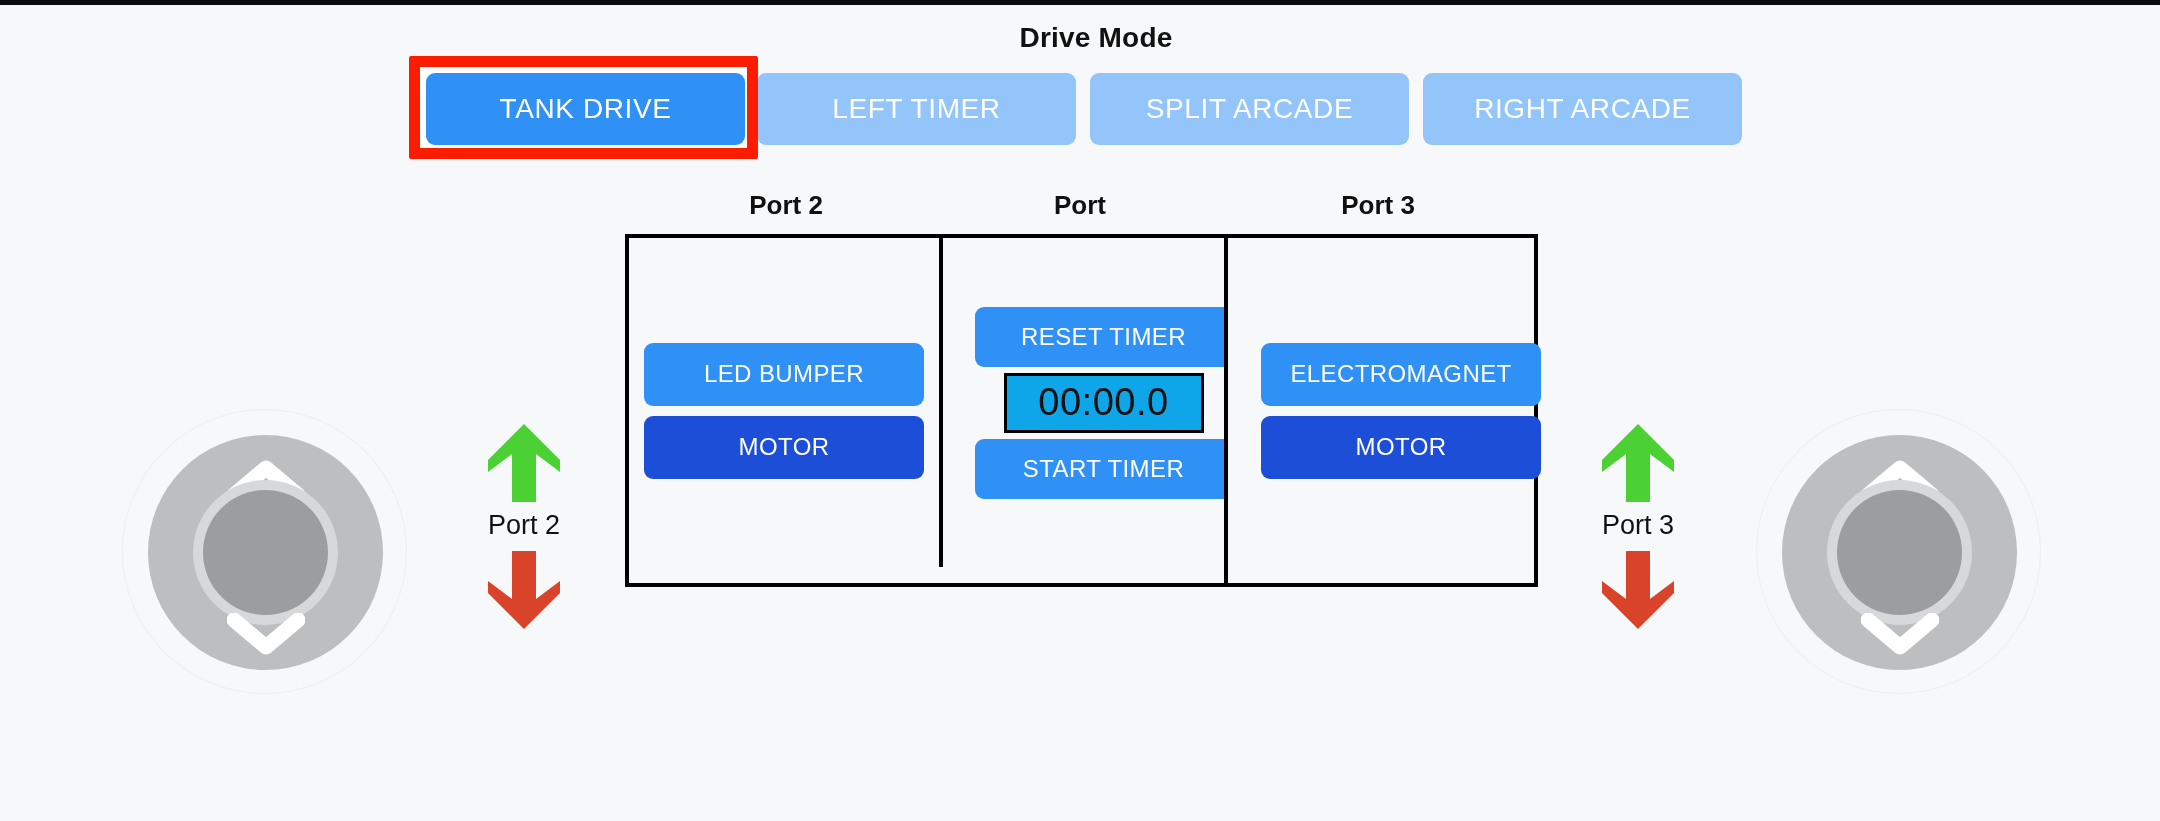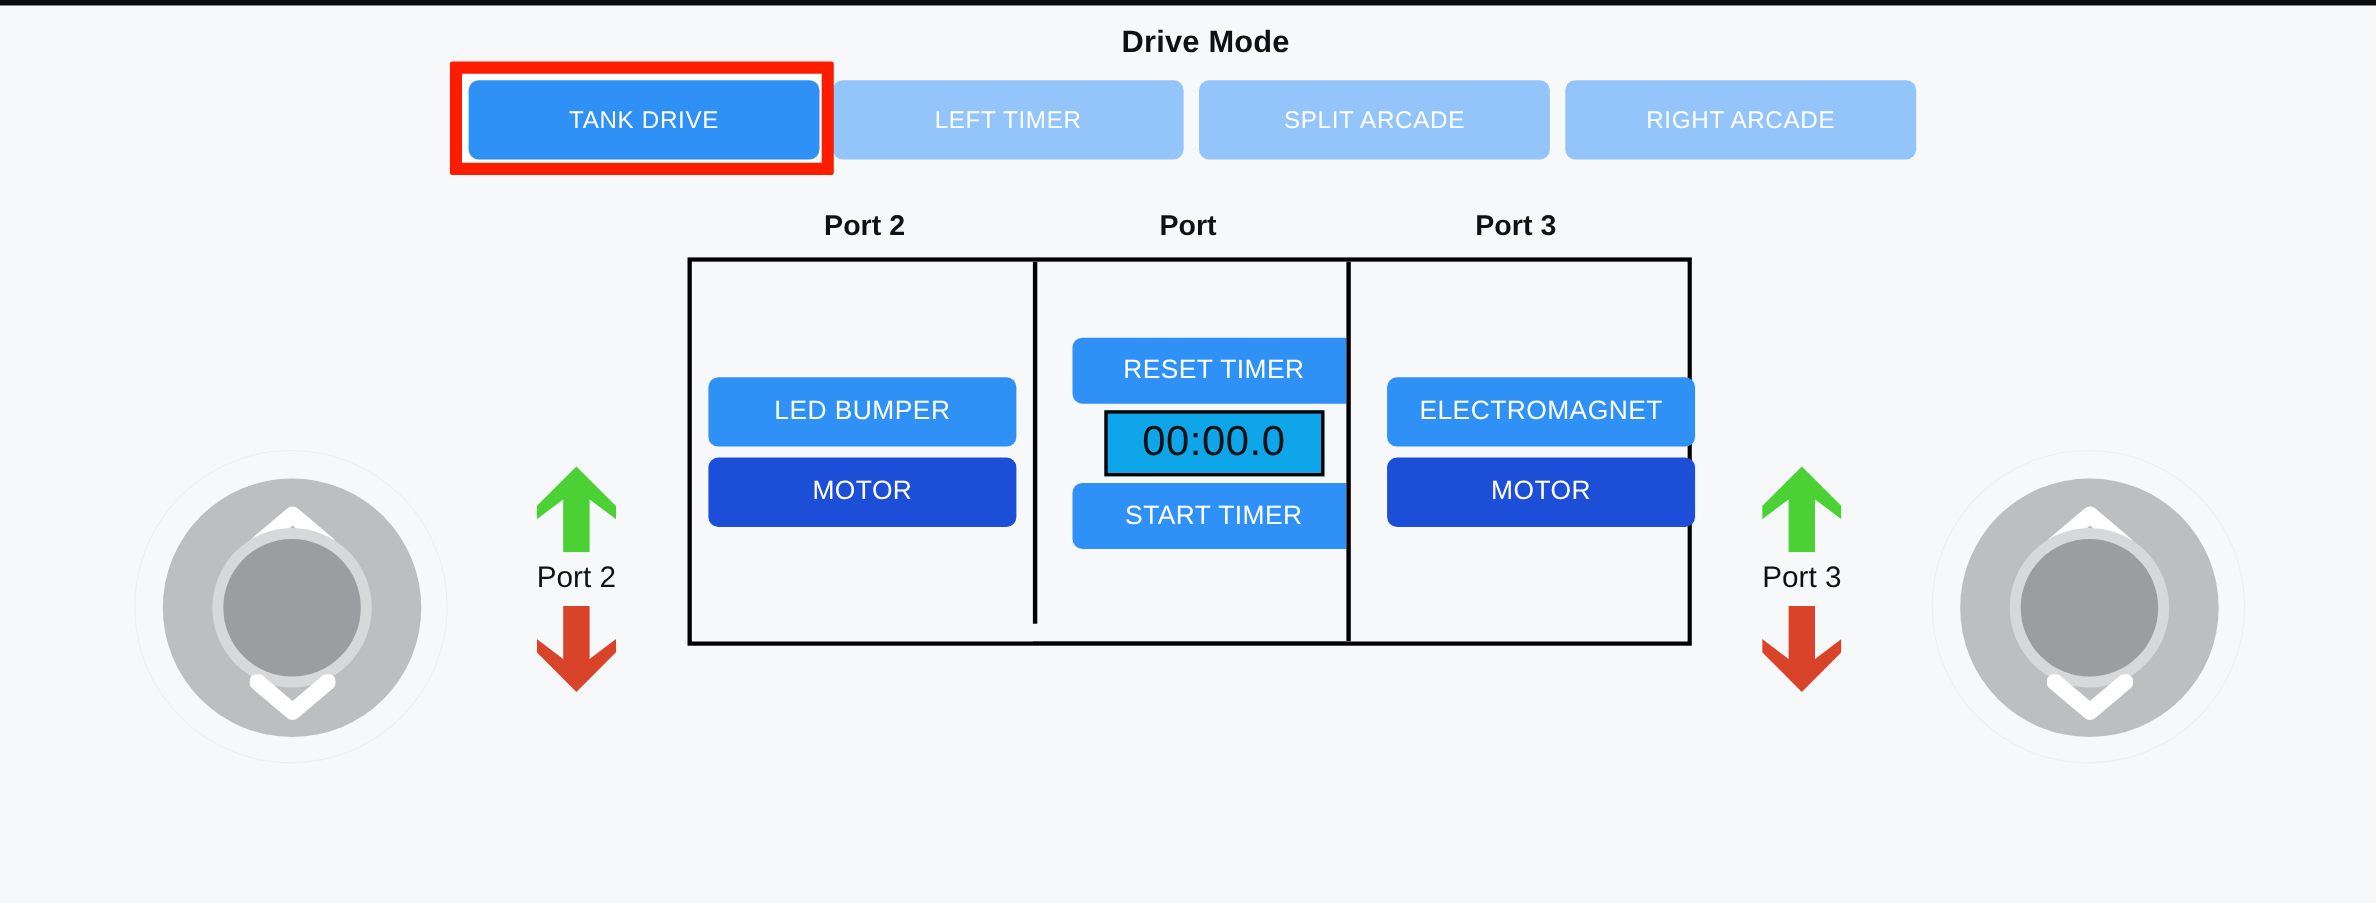--- a/index.html
+++ b/index.html
@@ -41,21 +41,21 @@
     top: 73px;
     display: flex;
     gap: 14px;
   }
   .mode-btn {
     width: 319px;
     height: 72px;
     border-radius: 9px;
     border: none;
     color: #ffffff;
-    font-size: 22px;
+    font-size: 28px;
     font-family: "Liberation Sans", sans-serif;
     letter-spacing: 0.6px;
     display: flex;
     align-items: center;
     justify-content: center;
     cursor: pointer;
     padding: 16px;
   }
   .mode-btn.active   { background: #2f90f5; }
   .mode-btn.inactive { background: #93c5fb; }

